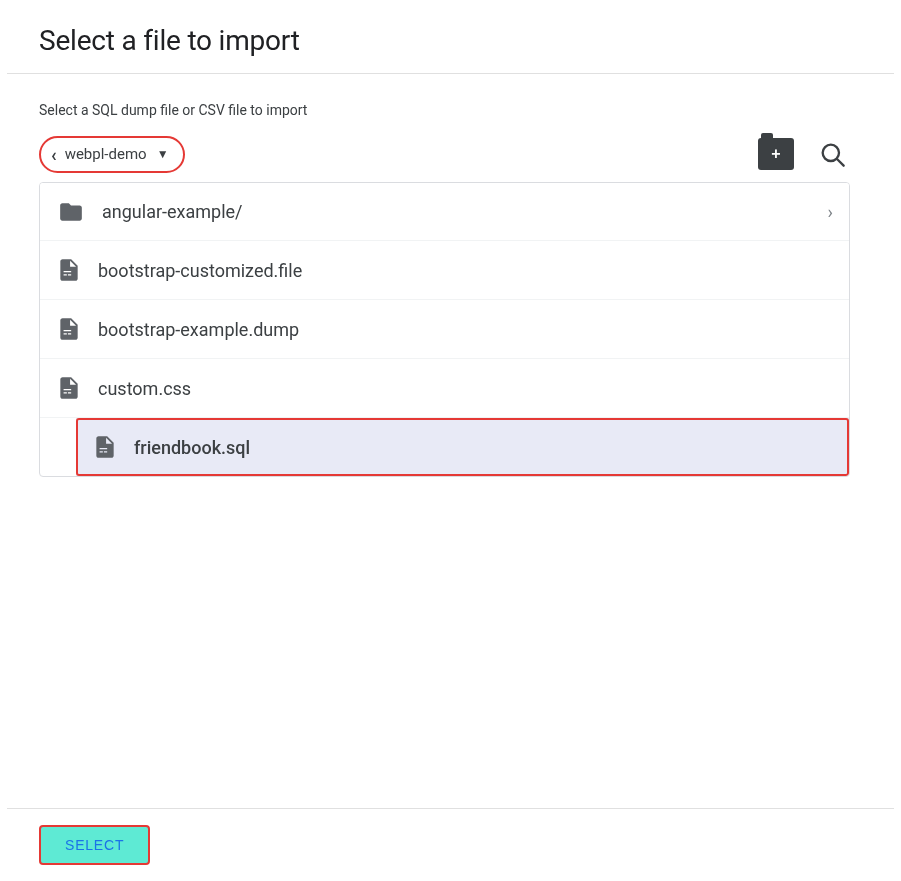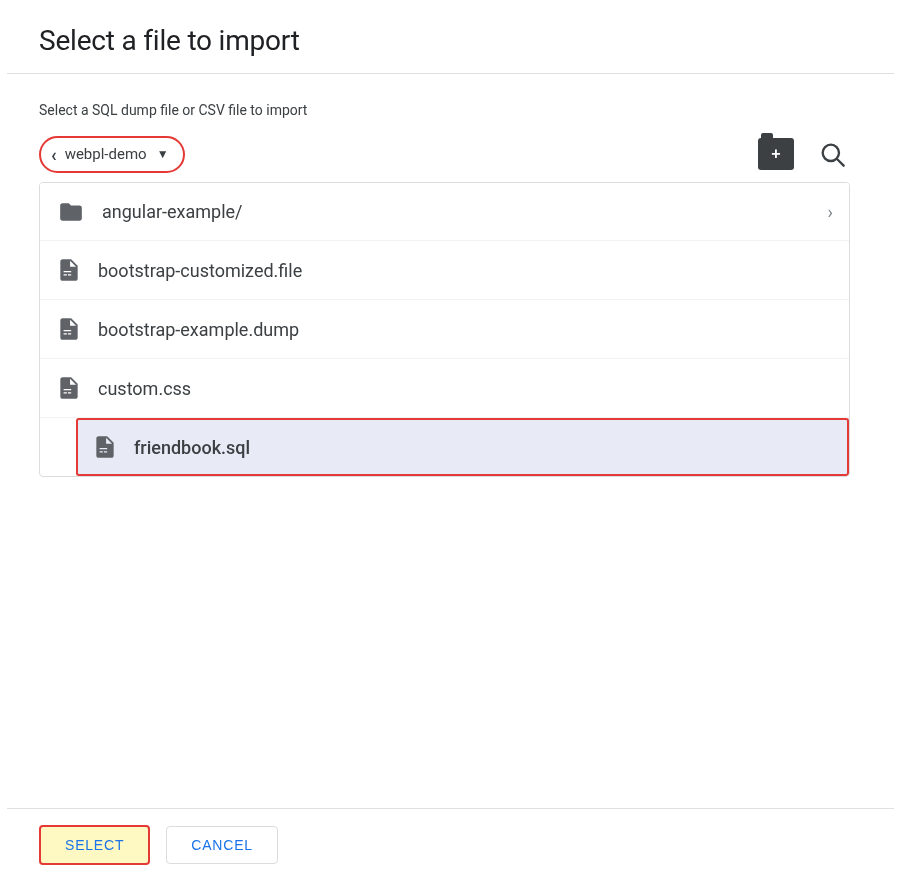--- a/index.html
+++ b/index.html
@@ -203,21 +203,21 @@
       padding: 16px 32px;
       display: flex;
       align-items: center;
       gap: 16px;
     }
 
     .btn-select {
       padding: 10px 24px;
       border: 2px solid #e53935;
       border-radius: 4px;
-      background: #fef9c3;
+      background: #5eead4;
       color: #1a73e8;
       font-size: 14px;
       font-weight: 500;
       letter-spacing: 0.8px;
       cursor: pointer;
       text-transform: uppercase;
     }
 
     .btn-cancel {
       padding: 10px 24px;
@@ -303,15 +303,14 @@
         <svg class="file-icon-svg" xmlns="http://www.w3.org/2000/svg" viewBox="0 0 24 24" fill="#5f6368">
           <path d="M14 2H6c-1.1 0-2 .9-2 2v16c0 1.1.9 2 2 2h12c1.1 0 2-.9 2-2V8l-6-6zm-1 7V3.5L18.5 9H13zm-3 8H7v-1h3v1zm4 0h-3v-1h3v1zm0-3H7v-1h7v1z"></path>
         </svg>
         <span class="file-name" style="font-weight:500;">friendbook.sql</span>
       </div>
     </div>
   </div>
 
   <div class="dialog-footer">
     <button class="btn-select">SELECT</button>
-    <button class="btn-cancel">CANCEL</button>
   </div>
 </div>
 
 </body></html>

